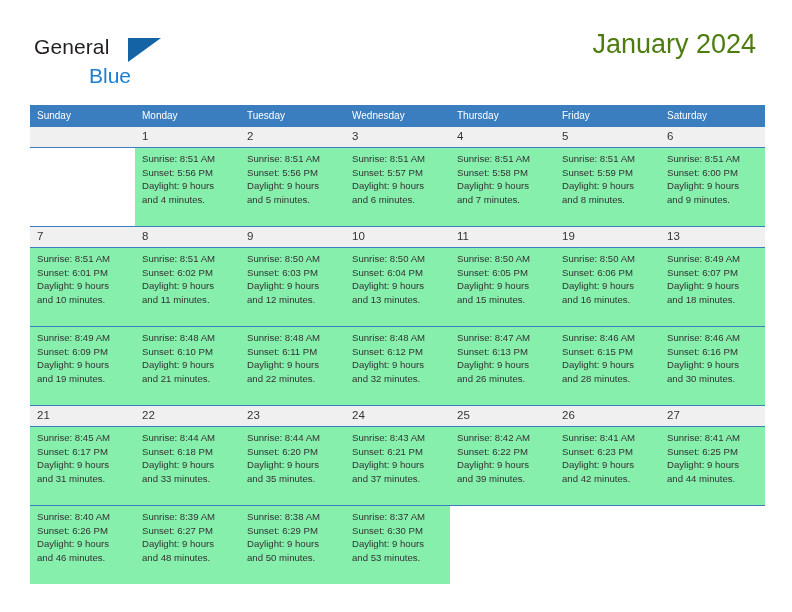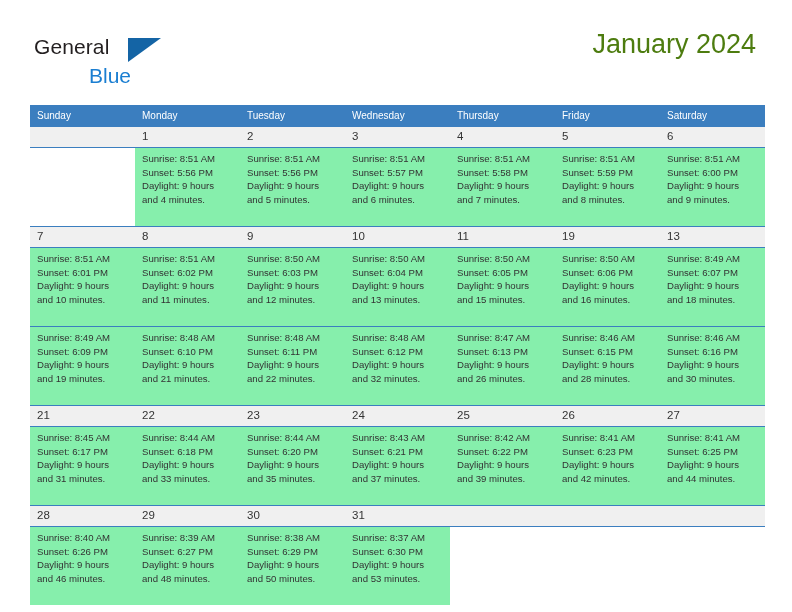--- a/index.html
+++ b/index.html
@@ -466,43 +466,20 @@
           </td>
           <td>
             <div class="cell-detail">
               <div>Sunrise: 8:41 AM</div>
               <div>Sunset: 6:25 PM</div>
               <div>Daylight: 9 hours</div>
               <div>and 44 minutes.</div>
             </div>
           </td>
         </tr>
-        <tr class="daynum-row">
-          <td>
-            <span class="daynum">28</span>
-          </td>
-          <td>
-            <span class="daynum">29</span>
-          </td>
-          <td>
-            <span class="daynum">30</span>
-          </td>
-          <td>
-            <span class="daynum">31</span>
-          </td>
-          <td>
-            <span class="daynum empty">&nbsp;</span>
-          </td>
-          <td>
-            <span class="daynum empty">&nbsp;</span>
-          </td>
-          <td>
-            <span class="daynum empty">&nbsp;</span>
-          </td>
-        </tr>
         <tr class="week-row">
           <td>
             <div class="cell-detail">
               <div>Sunrise: 8:40 AM</div>
               <div>Sunset: 6:26 PM</div>
               <div>Daylight: 9 hours</div>
               <div>and 46 minutes.</div>
             </div>
           </td>
           <td>

